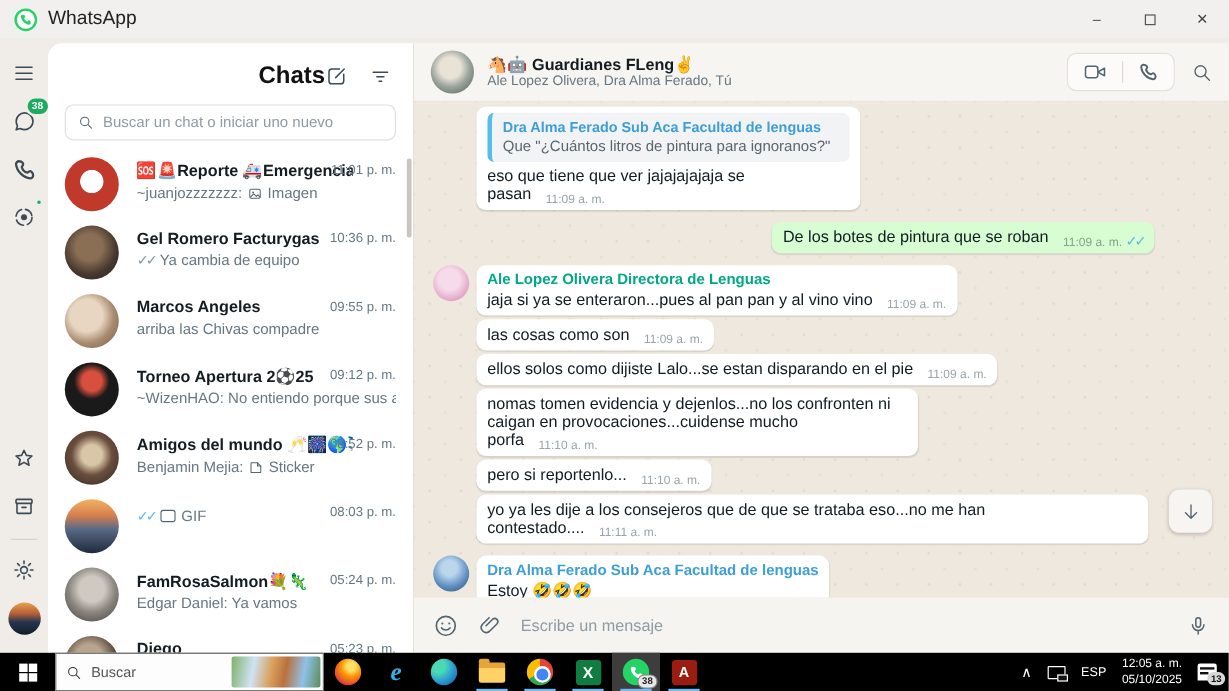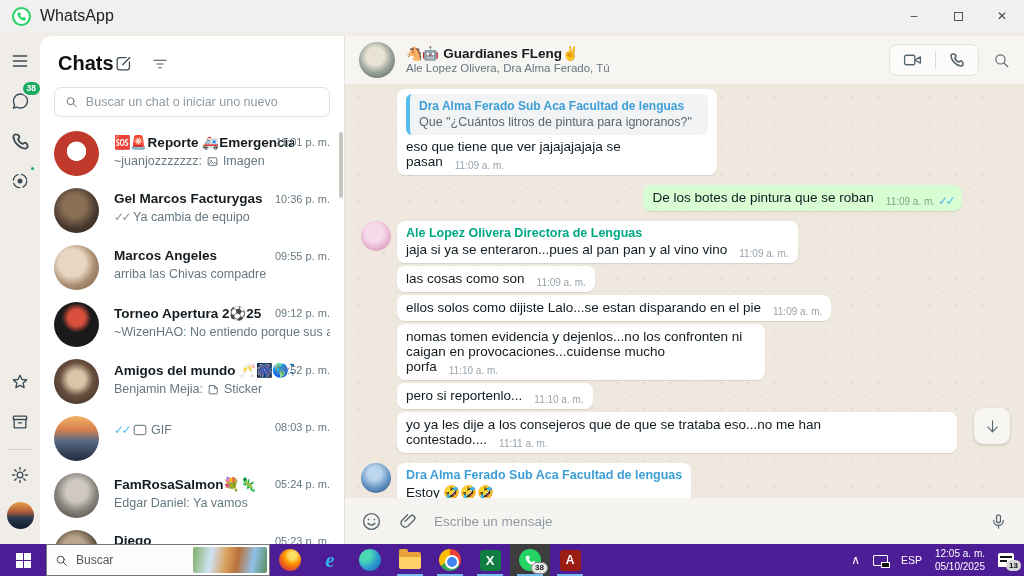--- a/index.html
+++ b/index.html
@@ -23,21 +23,21 @@
   .rail-item{width:34px;height:34px;display:flex;align-items:center;justify-content:center;position:relative;margin-bottom:6px;border-radius:8px}
   .rail-item.active::before{content:"";position:absolute;left:-7px;top:8px;width:3px;height:18px;border-radius:3px;background:#3b4a54}
   .rail-badge{position:absolute;top:-4px;right:-5px;background:#1daa61;color:#fff;font-size:8.5px;font-weight:bold;border-radius:9px;padding:2px 4px;line-height:1;border:2px solid #f0ede9}
   .rail-dot{position:absolute;top:1px;right:1px;width:7px;height:7px;border-radius:50%;background:#1daa61;border:2px solid #f0ede9}
   .rail-spacer{flex:1}
   .rail-divider{width:22px;height:1px;background:#d4d0cb;margin:4px 0 8px}
   .rail-avatar{width:27px;height:27px;border-radius:50%;background:linear-gradient(180deg,#e8a14b 0%,#b35f3a 35%,#27364d 60%,#121c2c 100%)}
 
   
   .listpanel{width:305px;background:#fff;margin-top:4px;border-radius:12px 0 0 0;position:relative;overflow:hidden;border-right:1px solid #e4e1dd}
-  .list-header{display:flex;align-items:center;justify-content:flex-start;padding:16px 18px 8px}
+  .list-header{display:flex;align-items:center;justify-content:flex-end;padding:16px 18px 8px}
   .list-title{font-size:20px;font-weight:bold;color:#111}
   .list-actions{display:flex;gap:18px;align-items:center}
   .searchwrap{padding:4px 14px 8px}
   .searchbox{display:flex;align-items:center;height:30px;border:1px solid #e3e0dc;border-radius:7px;padding:0 10px;background:#fff}
   .searchbox input{border:0;outline:0;font-size:12.5px;color:#333;width:100%;margin-left:8px;background:transparent;font-family:"Liberation Sans",sans-serif}
   .searchbox input::placeholder{color:#8e9ba3}
   .chatrows{position:relative}
   .chatrow{height:57px;position:relative;padding:9px 14px 0 74px;cursor:pointer}
   .row-avatar{position:absolute;left:14px;top:6px;width:45px;height:45px;border-radius:50%}
   .row-name{font-size:13.5px;font-weight:bold;color:#141c21;white-space:nowrap;overflow:hidden;max-width:180px}
@@ -88,21 +88,21 @@
   .quote{background:#f2f3f4;border-left:4px solid #53bdeb;border-radius:6px;padding:5px 9px 6px;margin-bottom:4px;min-width:264px}
   .quote-author{font-size:12px;font-weight:bold;color:#3d9fd6;margin-bottom:2px}
   .quote-text{font-size:12.5px;color:#5a666d}
   .scrollbtn{position:absolute;right:14px;bottom:54px;width:36px;height:36px;border-radius:9px;background:#f7f5f2;box-shadow:0 1px 3px rgba(0,0,0,.18);display:flex;align-items:center;justify-content:center;cursor:pointer}
 
   .composer{height:46px;background:#f6f4f1;display:flex;align-items:center;padding:0 16px;gap:16px;flex-shrink:0}
   .composer input{flex:1;border:0;outline:0;background:transparent;font-size:13.5px;color:#0f172a;font-family:"Liberation Sans",sans-serif}
   .composer input::placeholder{color:#8e9ba3}
 
   
-  .taskbar{position:absolute;left:0;right:0;bottom:0;height:32px;background:#4c1d95;display:flex;align-items:stretch;color:#fff}
+  .taskbar{position:absolute;left:0;right:0;bottom:0;height:32px;background:#000000;display:flex;align-items:stretch;color:#fff}
   .tb-start{width:46px;display:flex;align-items:center;justify-content:center}
   .win-grid{display:grid;grid-template-columns:7px 7px;grid-template-rows:7px 7px;gap:1px}
   .win-grid span{background:#fff}
   .tb-search{width:224px;background:#fdfdfd;display:flex;align-items:center;padding:0 8px;position:relative;margin:0;border:1px solid #777}
   .tb-search input{border:0;outline:0;font-size:12px;width:100px;margin-left:8px;font-family:"Liberation Sans",sans-serif;background:transparent;color:#222}
   .tb-search input::placeholder{color:#555}
   .tb-search-img{position:absolute;right:2px;top:2px;bottom:2px;width:74px;border-radius:2px;background:linear-gradient(100deg,#7fb069 0%,#cfe3f5 25%,#d9a05b 45%,#b9713e 60%,#8fc1e9 80%,#5b8c5a 100%)}
   .tb-icons{display:flex}
   .tb-cell{width:40px;display:flex;align-items:center;justify-content:center;position:relative}
   .tb-cell.open::after{content:"";position:absolute;left:7px;right:7px;bottom:0;height:2px;background:#76b9ed}
@@ -238,21 +238,21 @@
           <svg width="13" height="13" viewBox="0 0 24 24" class="stroke">
               <rect x="4" y="5" width="16" height="14" rx="2"></rect>
               <circle cx="9" cy="10" r="1.4" fill="#54656f" stroke="none"></circle>
               <path d="M5 17l5-5 4 4 2.5-2.5L20 17"></path>
             </svg>
           <span>Imagen</span>
         </div>
       </div>
       <div class="chatrow">
         <div class="row-avatar av2"></div>
-        <div class="row-name">Gel Marcos Facturygas</div>
+        <div class="row-name">Gel Romero Facturygas</div>
         <div class="row-time">10:36 p. m.</div>
         <div class="row-preview">
           <span class="ticks gray">✓✓</span>
           <span>Ya cambia de equipo</span>
         </div>
       </div>
       <div class="chatrow">
         <div class="row-avatar av3"></div>
         <div class="row-name">Marcos Angeles</div>
         <div class="row-time">09:55 p. m.</div>

